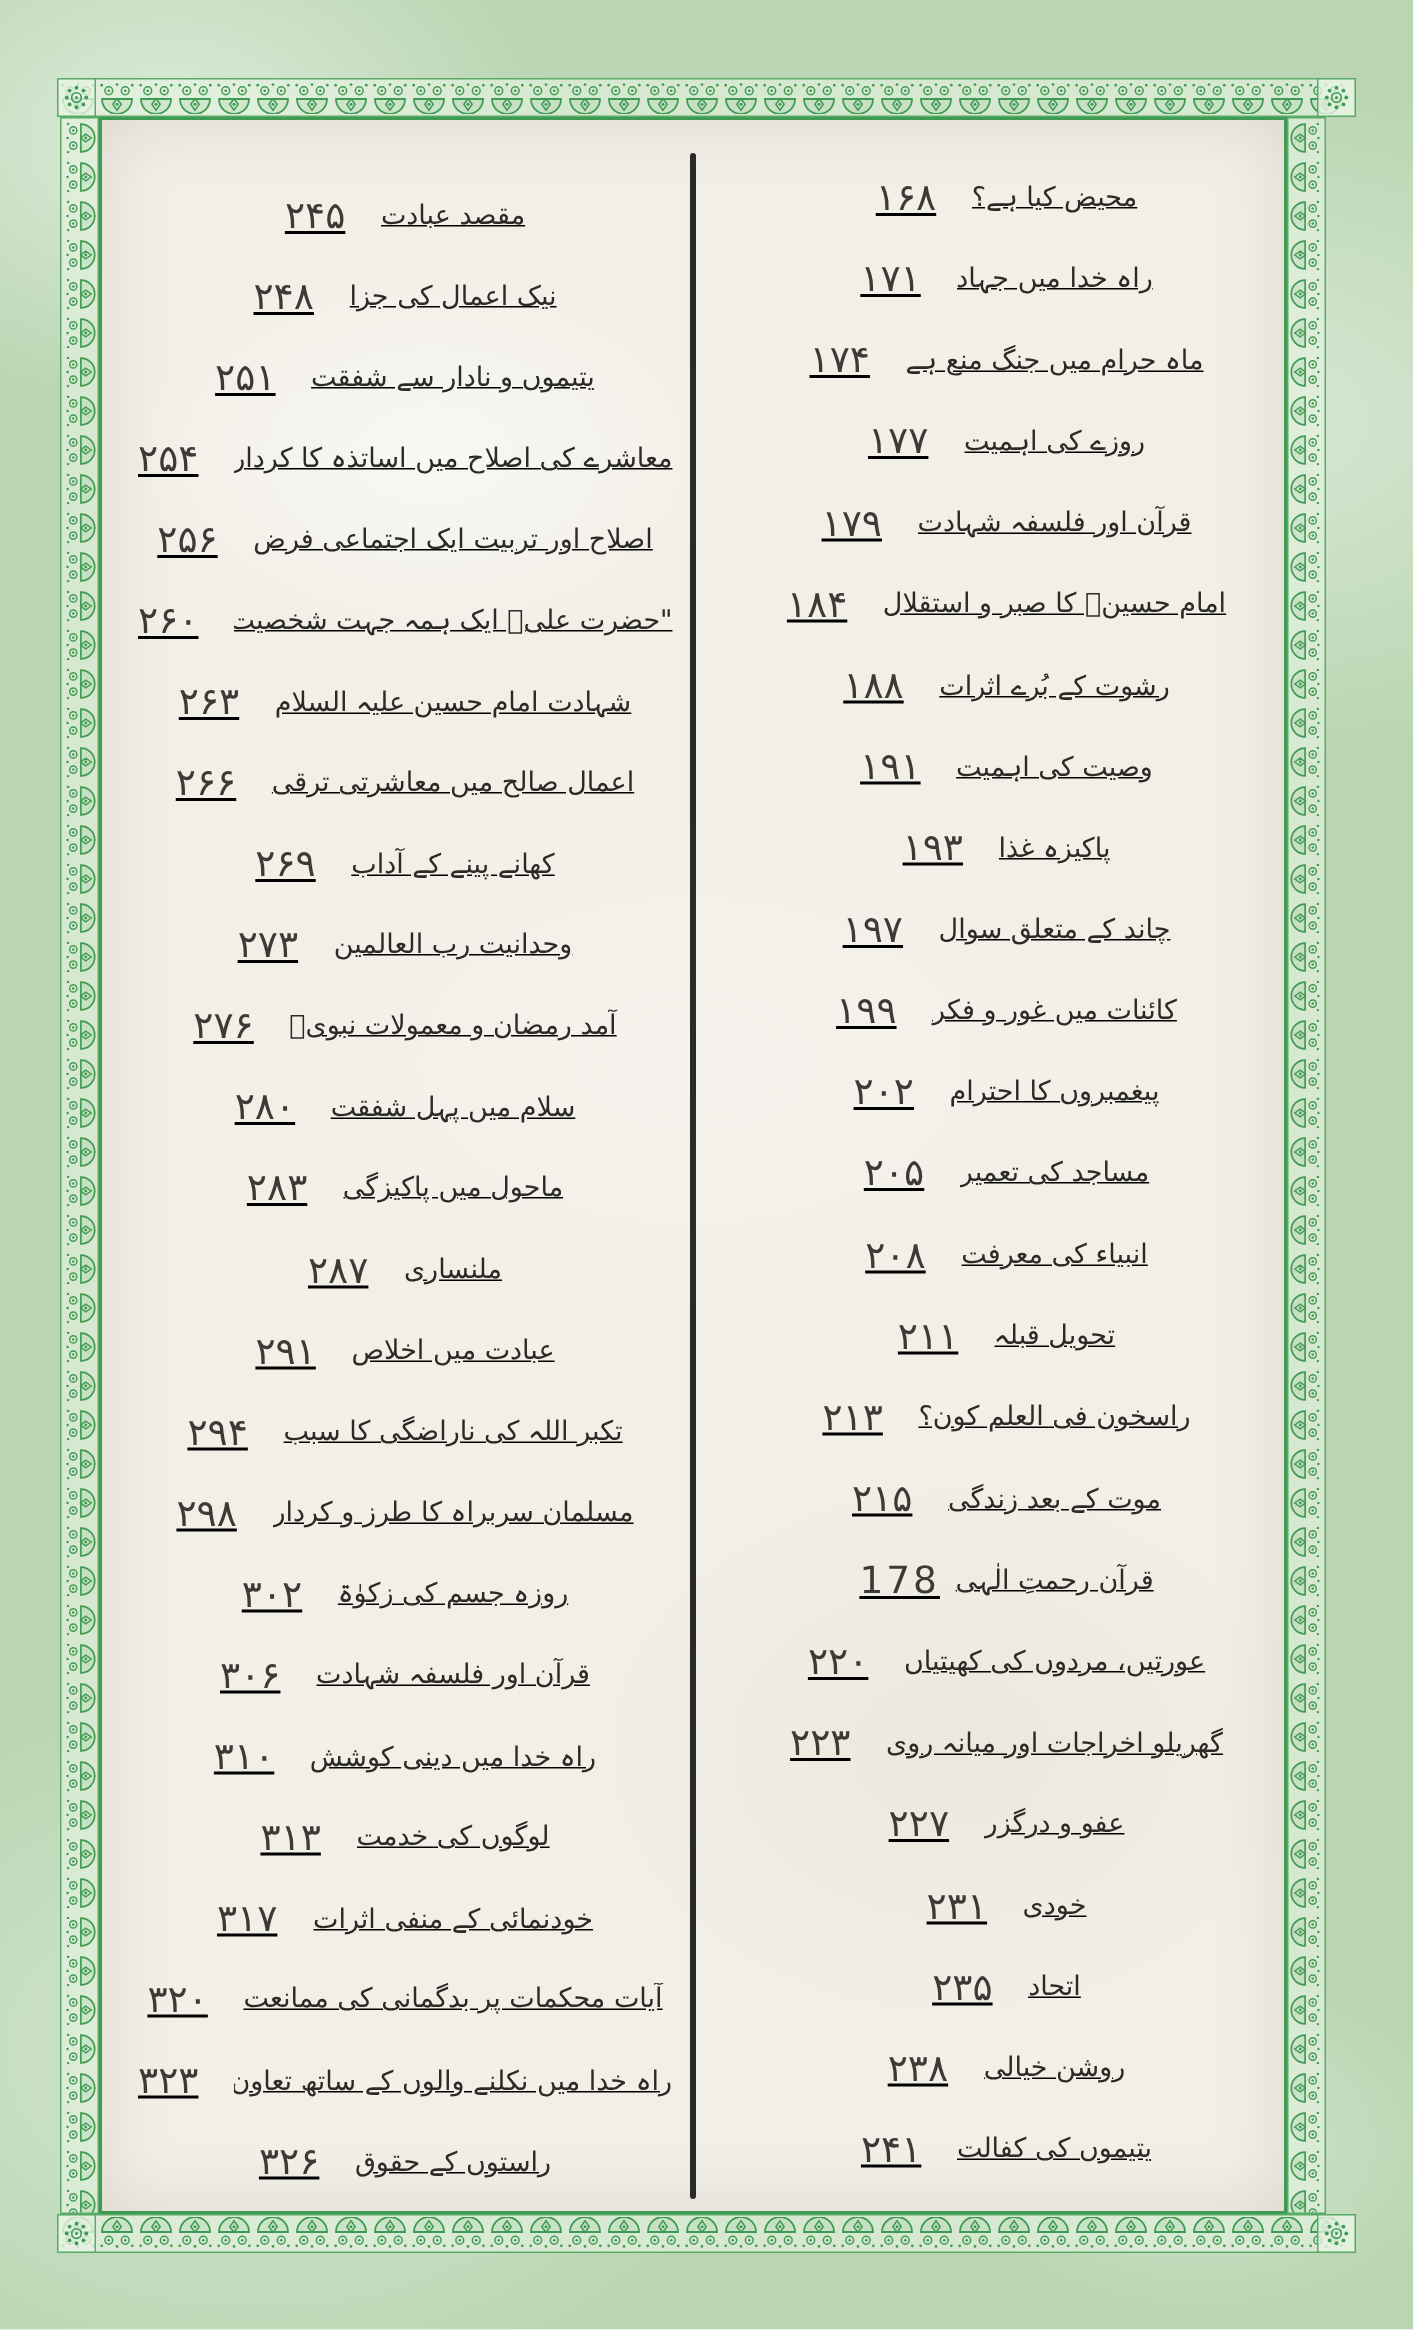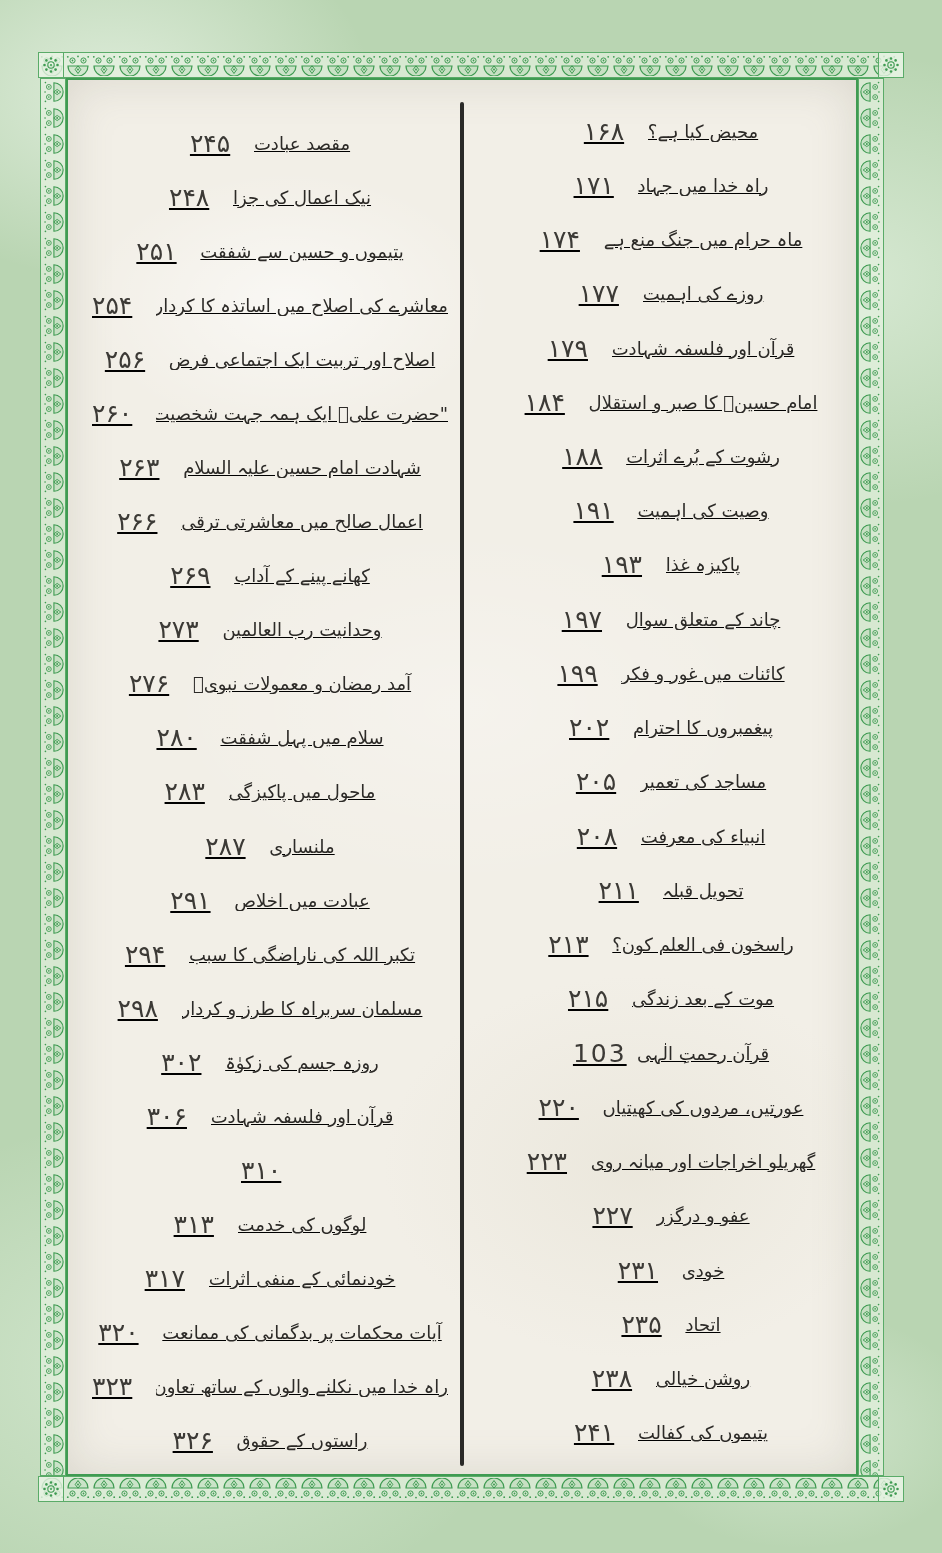--- a/index.html
+++ b/index.html
@@ -2661,21 +2661,21 @@
     <span class="pg">۲۱۳</span>
     <span class="title">راسخون فی العلم کون؟</span>
   </div>
 
   <div class="toc-row">
     <span class="pg">۲۱۵</span>
     <span class="title">موت کے بعد زندگی</span>
   </div>
 
   <div class="toc-row">
-    <span class="pg">103</span>
+    <span class="pg">178</span>
     <span class="title">قرآن رحمتِ الٰہی</span>
   </div>
 
   <div class="toc-row">
     <span class="pg">۲۲۰</span>
     <span class="title">عورتیں، مردوں کی کھیتیاں</span>
   </div>
 
   <div class="toc-row">
     <span class="pg">۲۲۳</span>
@@ -2713,21 +2713,21 @@
     <span class="title">مقصد عبادت</span>
   </div>
 
   <div class="toc-row">
     <span class="pg">۲۴۸</span>
     <span class="title">نیک اعمال کی جزا</span>
   </div>
 
   <div class="toc-row">
     <span class="pg">۲۵۱</span>
-    <span class="title">یتیموں و حسین سے شفقت</span>
+    <span class="title">یتیموں و نادار سے شفقت</span>
   </div>
 
   <div class="toc-row">
     <span class="pg">۲۵۴</span>
     <span class="title">معاشرے کی اصلاح میں اساتذہ کا کردار</span>
   </div>
 
   <div class="toc-row">
     <span class="pg">۲۵۶</span>
     <span class="title">اصلاح اور تربیت ایک اجتماعی فرض</span>
@@ -2798,20 +2798,21 @@
     <span class="title">روزہ جسم کی زکوٰۃ</span>
   </div>
 
   <div class="toc-row">
     <span class="pg">۳۰۶</span>
     <span class="title">قرآن اور فلسفہ شہادت</span>
   </div>
 
   <div class="toc-row">
     <span class="pg">۳۱۰</span>
+    <span class="title">راہ خدا میں دینی کوشش</span>
   </div>
 
   <div class="toc-row">
     <span class="pg">۳۱۳</span>
     <span class="title">لوگوں کی خدمت</span>
   </div>
 
   <div class="toc-row">
     <span class="pg">۳۱۷</span>
     <span class="title">خودنمائی کے منفی اثرات</span>

